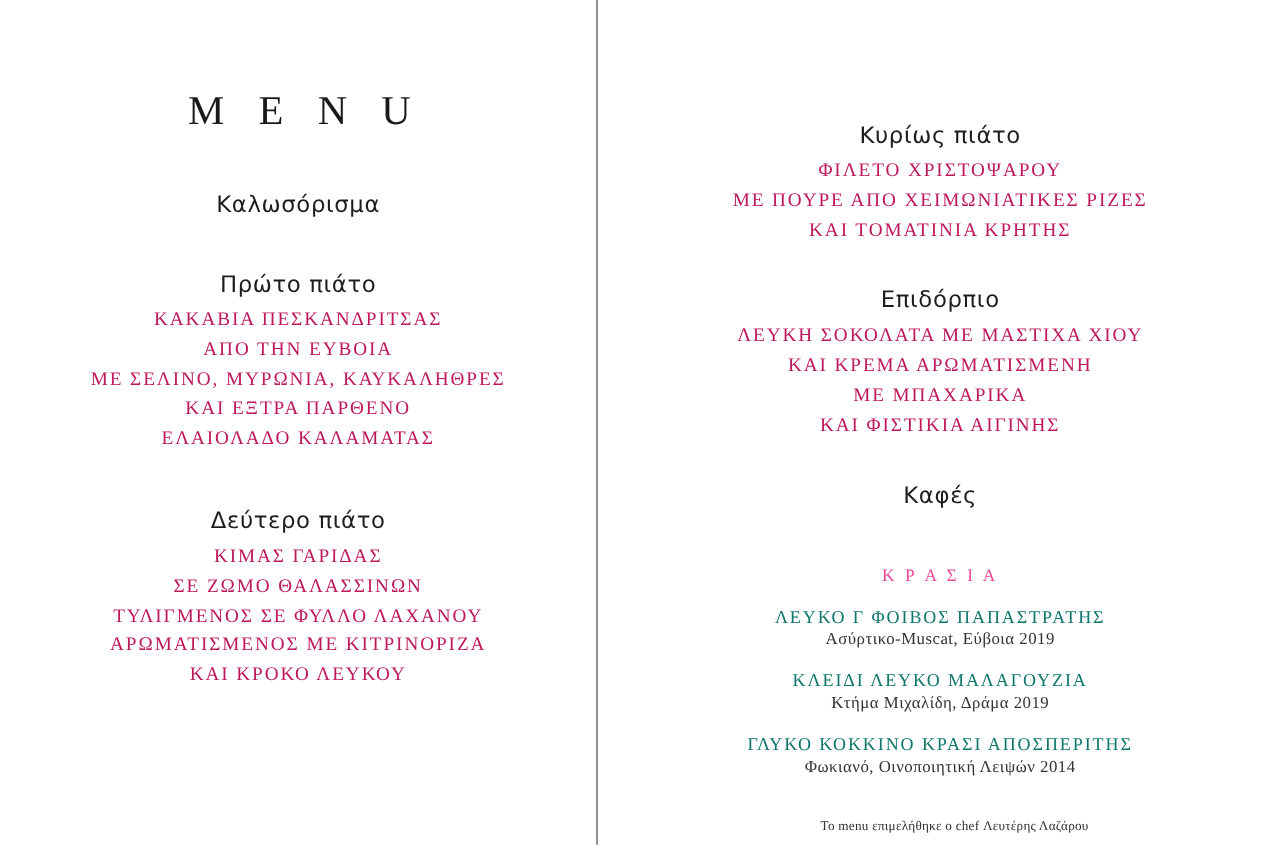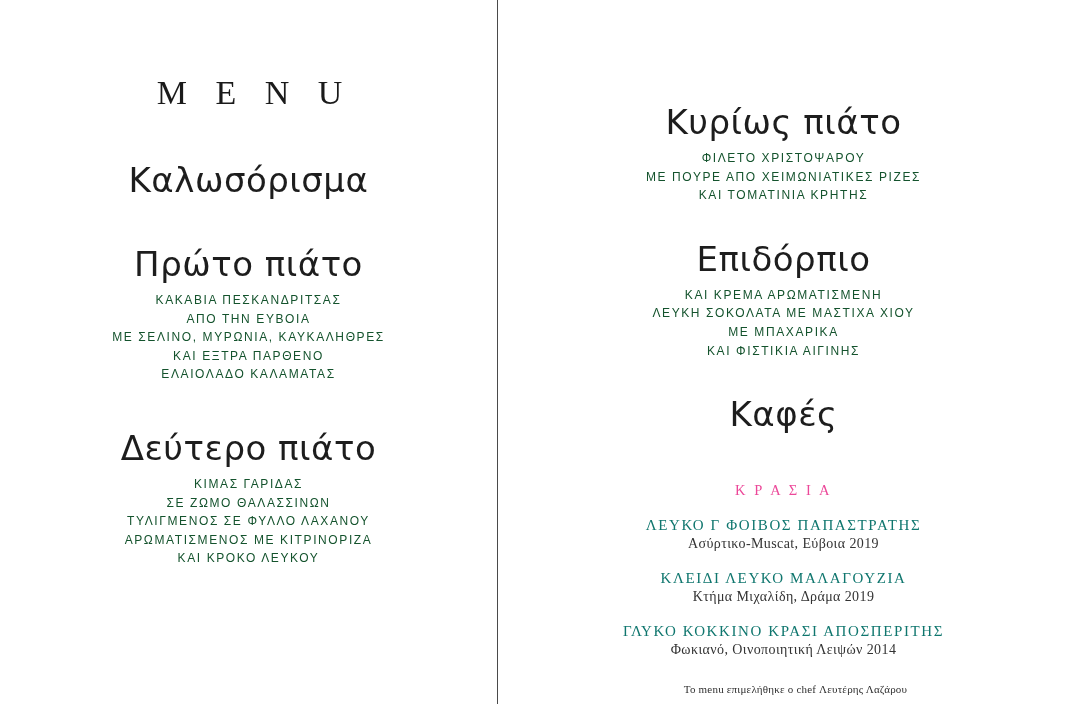--- a/index.html
+++ b/index.html
@@ -52,28 +52,28 @@
     font-weight: 400;
   }
 
   .section {
     text-align: center;
   }
   .section-heading {
     font-family: "DejaVu Sans", sans-serif;
     font-weight: 400;
     color: #1d1d1d;
-    font-size: 34px;
+    font-size: 19px;
     letter-spacing: 0.5px;
   }
   .section-lines {
-    font-family: Liberation Sans, sans-serif;
-    font-size: 12px;
+    font-family: Liberation Serif, serif;
+    font-size: 16px;
     letter-spacing: 1.6px;
-    color: #14532d;
+    color: #be185d;
     line-height: 1.55;
     margin-top: 7px;
   }
   .section-lines div {
     white-space: nowrap;
   }
 
   
   .col-left .section-welcome { margin-top: 48px; }
   .col-left .section-first { margin-top: 44px; }
@@ -167,22 +167,22 @@
       <div class="section-lines">
         <div>ΦΙΛΕΤΟ ΧΡΙΣΤΟΨΑΡΟΥ</div>
         <div>ΜΕ ΠΟΥΡΕ ΑΠΟ ΧΕΙΜΩΝΙΑΤΙΚΕΣ ΡΙΖΕΣ</div>
         <div>ΚΑΙ ΤΟΜΑΤΙΝΙΑ ΚΡΗΤΗΣ</div>
       </div>
     </div>
 
     <div class="section section-dessert">
       <div class="section-heading">Επιδόρπιο</div>
       <div class="section-lines">
+        <div>ΛΕΥΚΗ ΣΟΚΟΛΑΤΑ ΜΕ ΜΑΣΤΙΧΑ ΧΙΟΥ</div>
         <div>ΚΑΙ ΚΡΕΜΑ ΑΡΩΜΑΤΙΣΜΕΝΗ</div>
-        <div>ΛΕΥΚΗ ΣΟΚΟΛΑΤΑ ΜΕ ΜΑΣΤΙΧΑ ΧΙΟΥ</div>
         <div>ΜΕ ΜΠΑΧΑΡΙΚΑ</div>
         <div>ΚΑΙ ΦΙΣΤΙΚΙΑ ΑΙΓΙΝΗΣ</div>
       </div>
     </div>
 
     <div class="section section-coffee">
       <div class="section-heading">Καφές</div>
     </div>
 
     <div class="wines">

